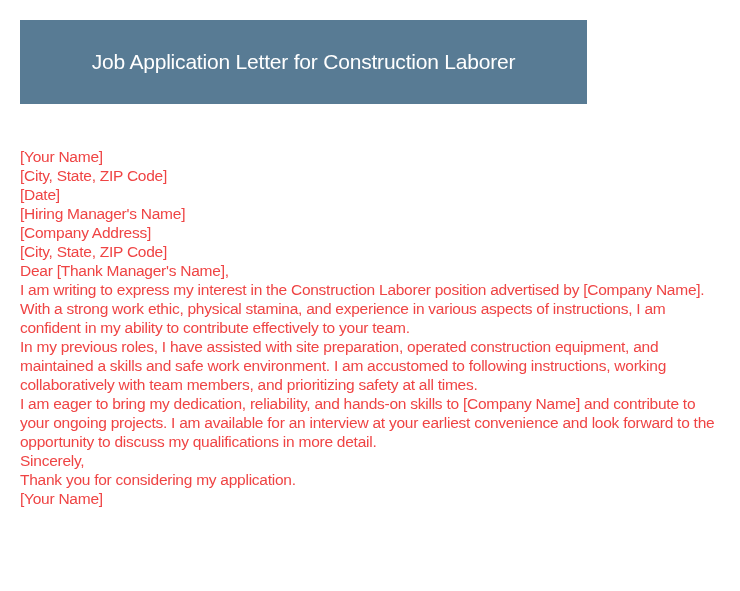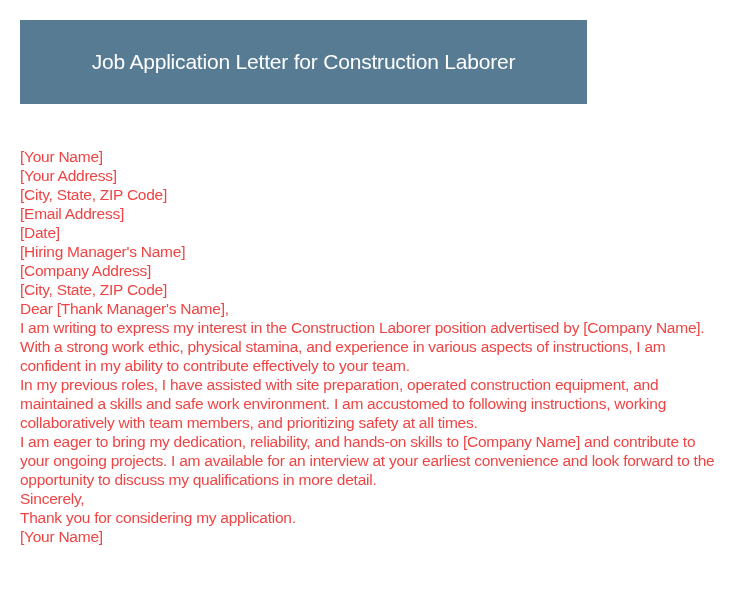--- a/index.html
+++ b/index.html
@@ -21,23 +21,21 @@
 </style>
 </head>
 <body>
 
 <div class="header">
   <h1>Job Application Letter for Construction Laborer</h1>
 </div>
 
 <div class="letter">
   <p>[Your Name]</p>
-  <p>[Your Address]</p>
   <p>[City, State, ZIP Code]</p>
-  <p>[Email Address]</p>
   <p>[Date]</p>
   <p>[Hiring Manager's Name]</p>
   <p>[Company Address]</p>
   <p>[City, State, ZIP Code]</p>
   <p>Dear [Thank Manager's Name],</p>
   <p>I am writing to express my interest in the Construction Laborer position advertised by [Company Name]. With a strong work ethic, physical stamina, and experience in various aspects of instructions, I am confident in my ability to contribute effectively to your team.</p>
   <p>In my previous roles, I have assisted with site preparation, operated construction equipment, and maintained a skills and safe work environment. I am accustomed to following instructions, working collaboratively with team members, and prioritizing safety at all times.</p>
   <p>I am eager to bring my dedication, reliability, and hands-on skills to [Company Name] and contribute to your ongoing projects. I am available for an interview at your earliest convenience and look forward to the opportunity to discuss my qualifications in more detail.</p>
   <p>Sincerely,</p>
   <p>Thank you for considering my application.</p>

